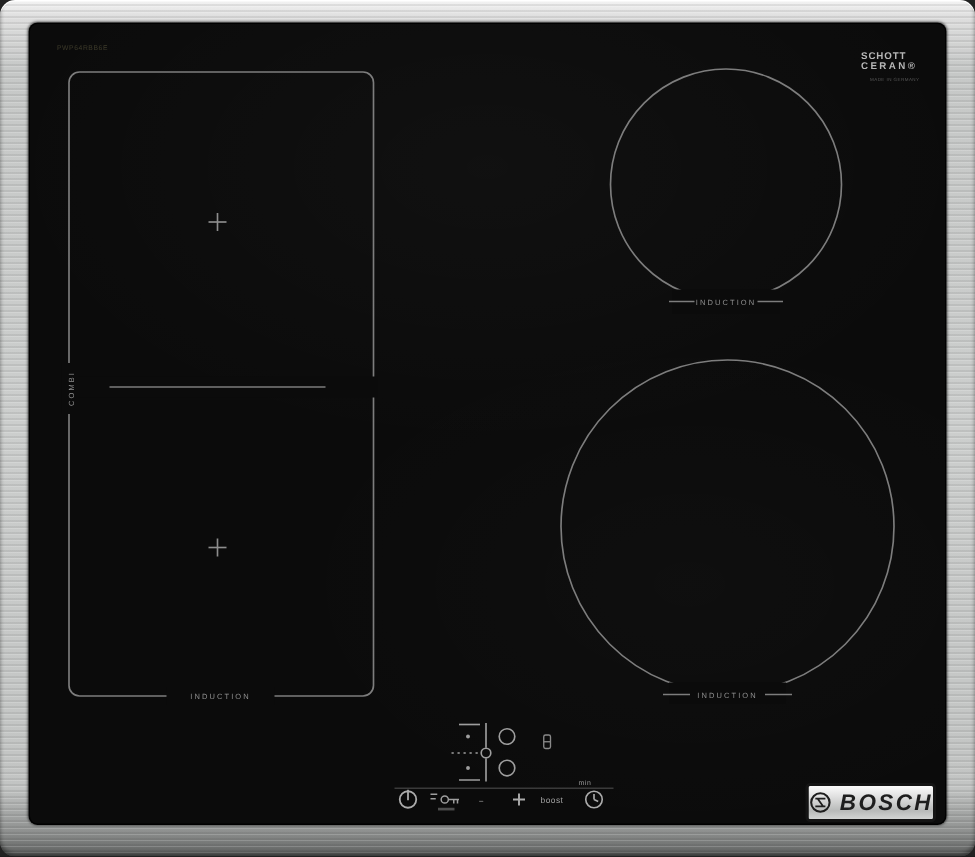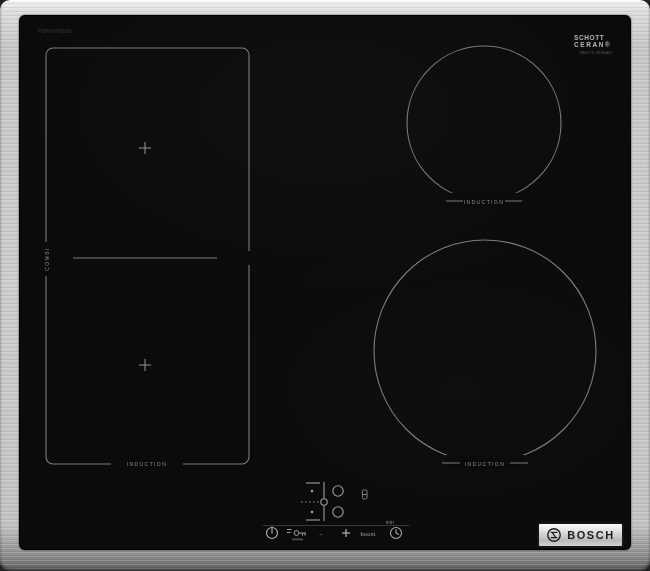--- a/index.html
+++ b/index.html
@@ -36,21 +36,21 @@
   .schott{position:absolute;left:574px;top:34px;width:52px;z-index:3;text-align:left;color:#b7b7b7;}
   .schott .s1{font-size:6.5px;font-weight:bold;letter-spacing:.6px;line-height:7px;}
   .schott .s2{font-size:6.5px;font-weight:bold;letter-spacing:1.6px;line-height:7px;}
   .schott .s3{font-size:3px;color:#565656;letter-spacing:.3px;margin-top:3px;margin-left:6px;}
 
   
   .badge{position:absolute;left:537px;top:522px;width:87px;height:26px;z-index:3;
     background:linear-gradient(180deg,#fbfbfb 0%,#e2e2e2 30%,#b8bab9 75%,#d2d4d3 100%);
     border:2px solid #141414;border-radius:3px;box-sizing:border-box;
     display:flex;align-items:center;justify-content:center;gap:5px;}
-  .badge .word{font-size:11px;font-weight:bold;letter-spacing:1.6px;color:#1e1e1e;}
+  .badge .word{font-size:15px;font-weight:bold;letter-spacing:1.6px;color:#1e1e1e;font-style:italic;}
 </style>
 </head>
 <body>
 
 <div class="frame"></div>
 <div class="glass"></div>
 
 <svg class="overlay" width="650" height="571" viewBox="0 0 650 571">
 
   <g stroke="#7d7d7d" stroke-width="1.1" fill="none">

